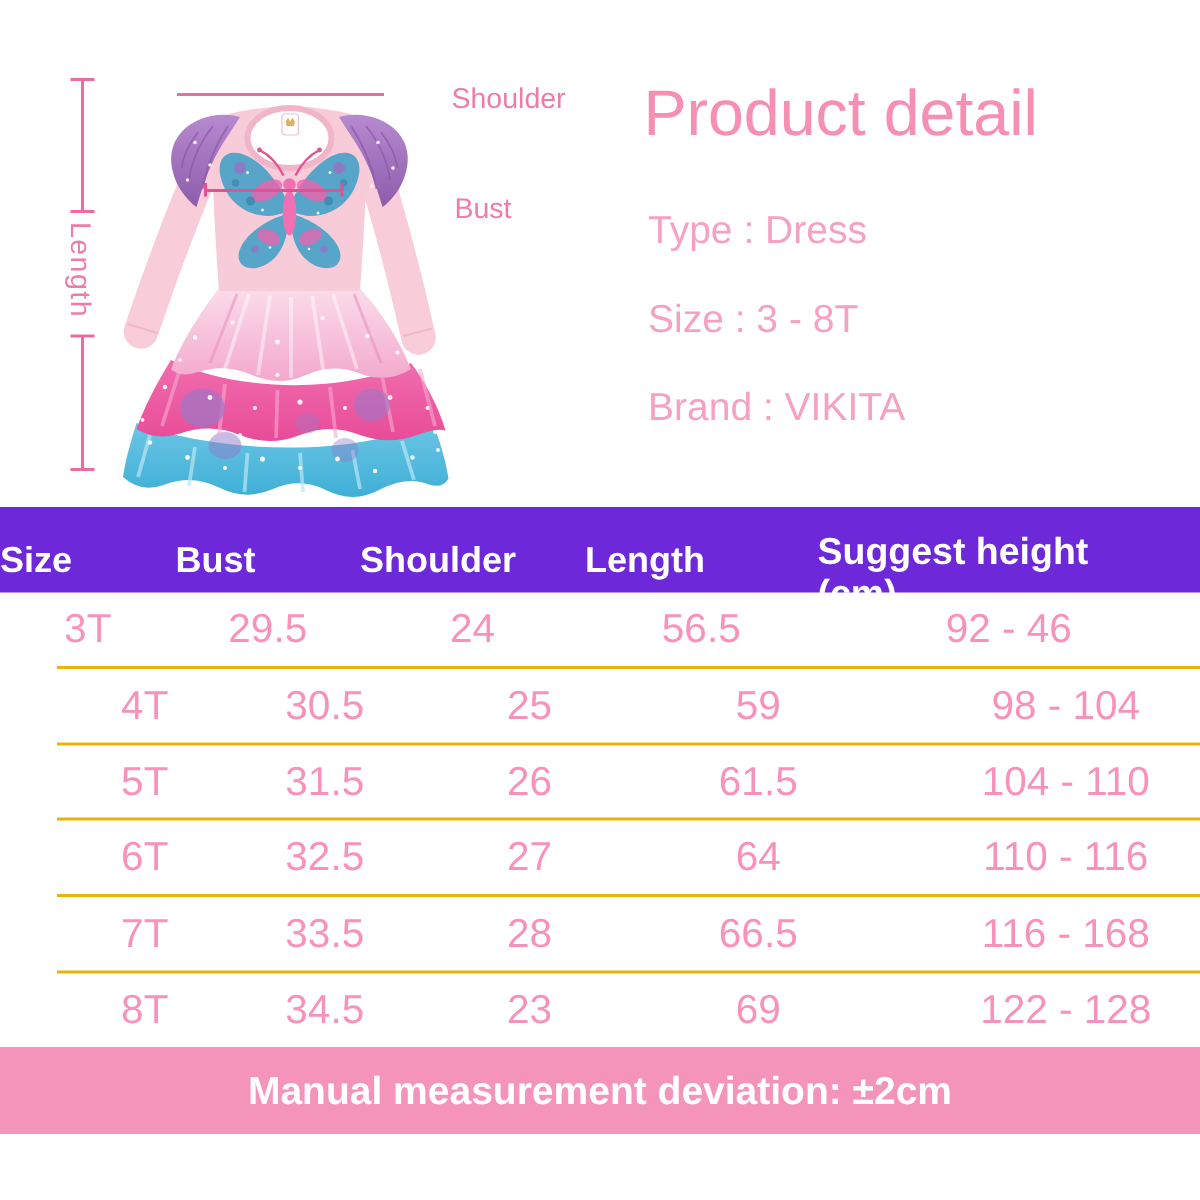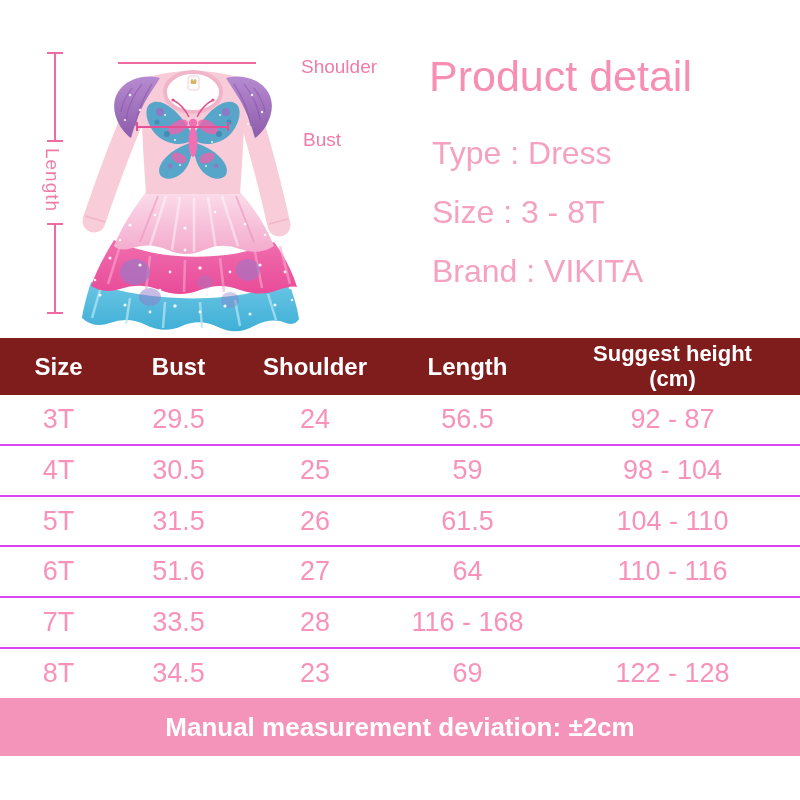--- a/index.html
+++ b/index.html
@@ -12,38 +12,38 @@
   .len-label{
     position:absolute;left:8px;top:169px;width:88px;text-align:center;
     font-size:19px;color:#ee7ca9;transform:rotate(90deg);letter-spacing:1px;
   }
   .shoulder-label{position:absolute;left:301px;top:56px;font-size:19px;color:#ee7ca9;}
   .bust-label{position:absolute;left:303px;top:129px;font-size:19px;color:#ee7ca9;}
   .pd-heading{
     position:absolute;left:429px;top:52px;font-size:43px;font-weight:normal;
     color:#f78fb5;white-space:nowrap;
   }
-  .pd-lines{position:absolute;left:432px;top:124px;font-size:32px;color:#f5a1c1;}
+  .pd-lines{position:absolute;left:432px;top:124px;font-size:26px;color:#f5a1c1;}
   .pd-lines .pd-line{height:59px;line-height:59px;white-space:nowrap;}
 
   
   .thead{
     display:grid;grid-template-columns:117px 123px 150px 155px 255px;
-    height:57px;background:#7f1d1d;color:#ffffff;font-weight:bold;
-    align-items:center;text-align:center;
+    height:57px;background:#6d28d9;color:#ffffff;font-weight:bold;
+    align-items:center;
   }
   .thead .h{font-size:24px;}
-  .thead .h-2line{font-size:22px;line-height:1.12;}
+  .thead .h-2line{font-size:25px;line-height:1.12;margin-top:16px;}
   .tbody{height:303px;display:flex;flex-direction:column;}
   .trow{
     flex:1 1 0;box-sizing:border-box;display:grid;
     grid-template-columns:117px 123px 150px 155px 255px;
     align-items:center;text-align:center;color:#f892bb;font-size:27px;
   }
-  .trow + .trow{border-top:2px solid #d946ef;}
+  .trow + .trow{border-top:2px solid #eab308;margin-left:38px;}
 
   
   .footer-bar{
     height:58px;background:#f594bb;color:#ffffff;font-weight:bold;font-size:26px;
     display:flex;align-items:center;justify-content:center;
   }
 </style>
 </head>
 <body>
 
@@ -255,47 +255,48 @@
         <div>(cm)</div>
       </div>
     </div>
 
     <div class="tbody">
       <div class="trow">
         <div>3T</div>
         <div>29.5</div>
         <div>24</div>
         <div>56.5</div>
-        <div>92 - 87</div>
+        <div>92 - 46</div>
       </div>
       <div class="trow">
         <div>4T</div>
         <div>30.5</div>
         <div>25</div>
         <div>59</div>
         <div>98 - 104</div>
       </div>
       <div class="trow">
         <div>5T</div>
         <div>31.5</div>
         <div>26</div>
         <div>61.5</div>
         <div>104 - 110</div>
       </div>
       <div class="trow">
         <div>6T</div>
-        <div>51.6</div>
+        <div>32.5</div>
         <div>27</div>
         <div>64</div>
         <div>110 - 116</div>
       </div>
       <div class="trow">
         <div>7T</div>
         <div>33.5</div>
         <div>28</div>
+        <div>66.5</div>
         <div>116 - 168</div>
       </div>
       <div class="trow">
         <div>8T</div>
         <div>34.5</div>
         <div>23</div>
         <div>69</div>
         <div>122 - 128</div>
       </div>
     </div>

